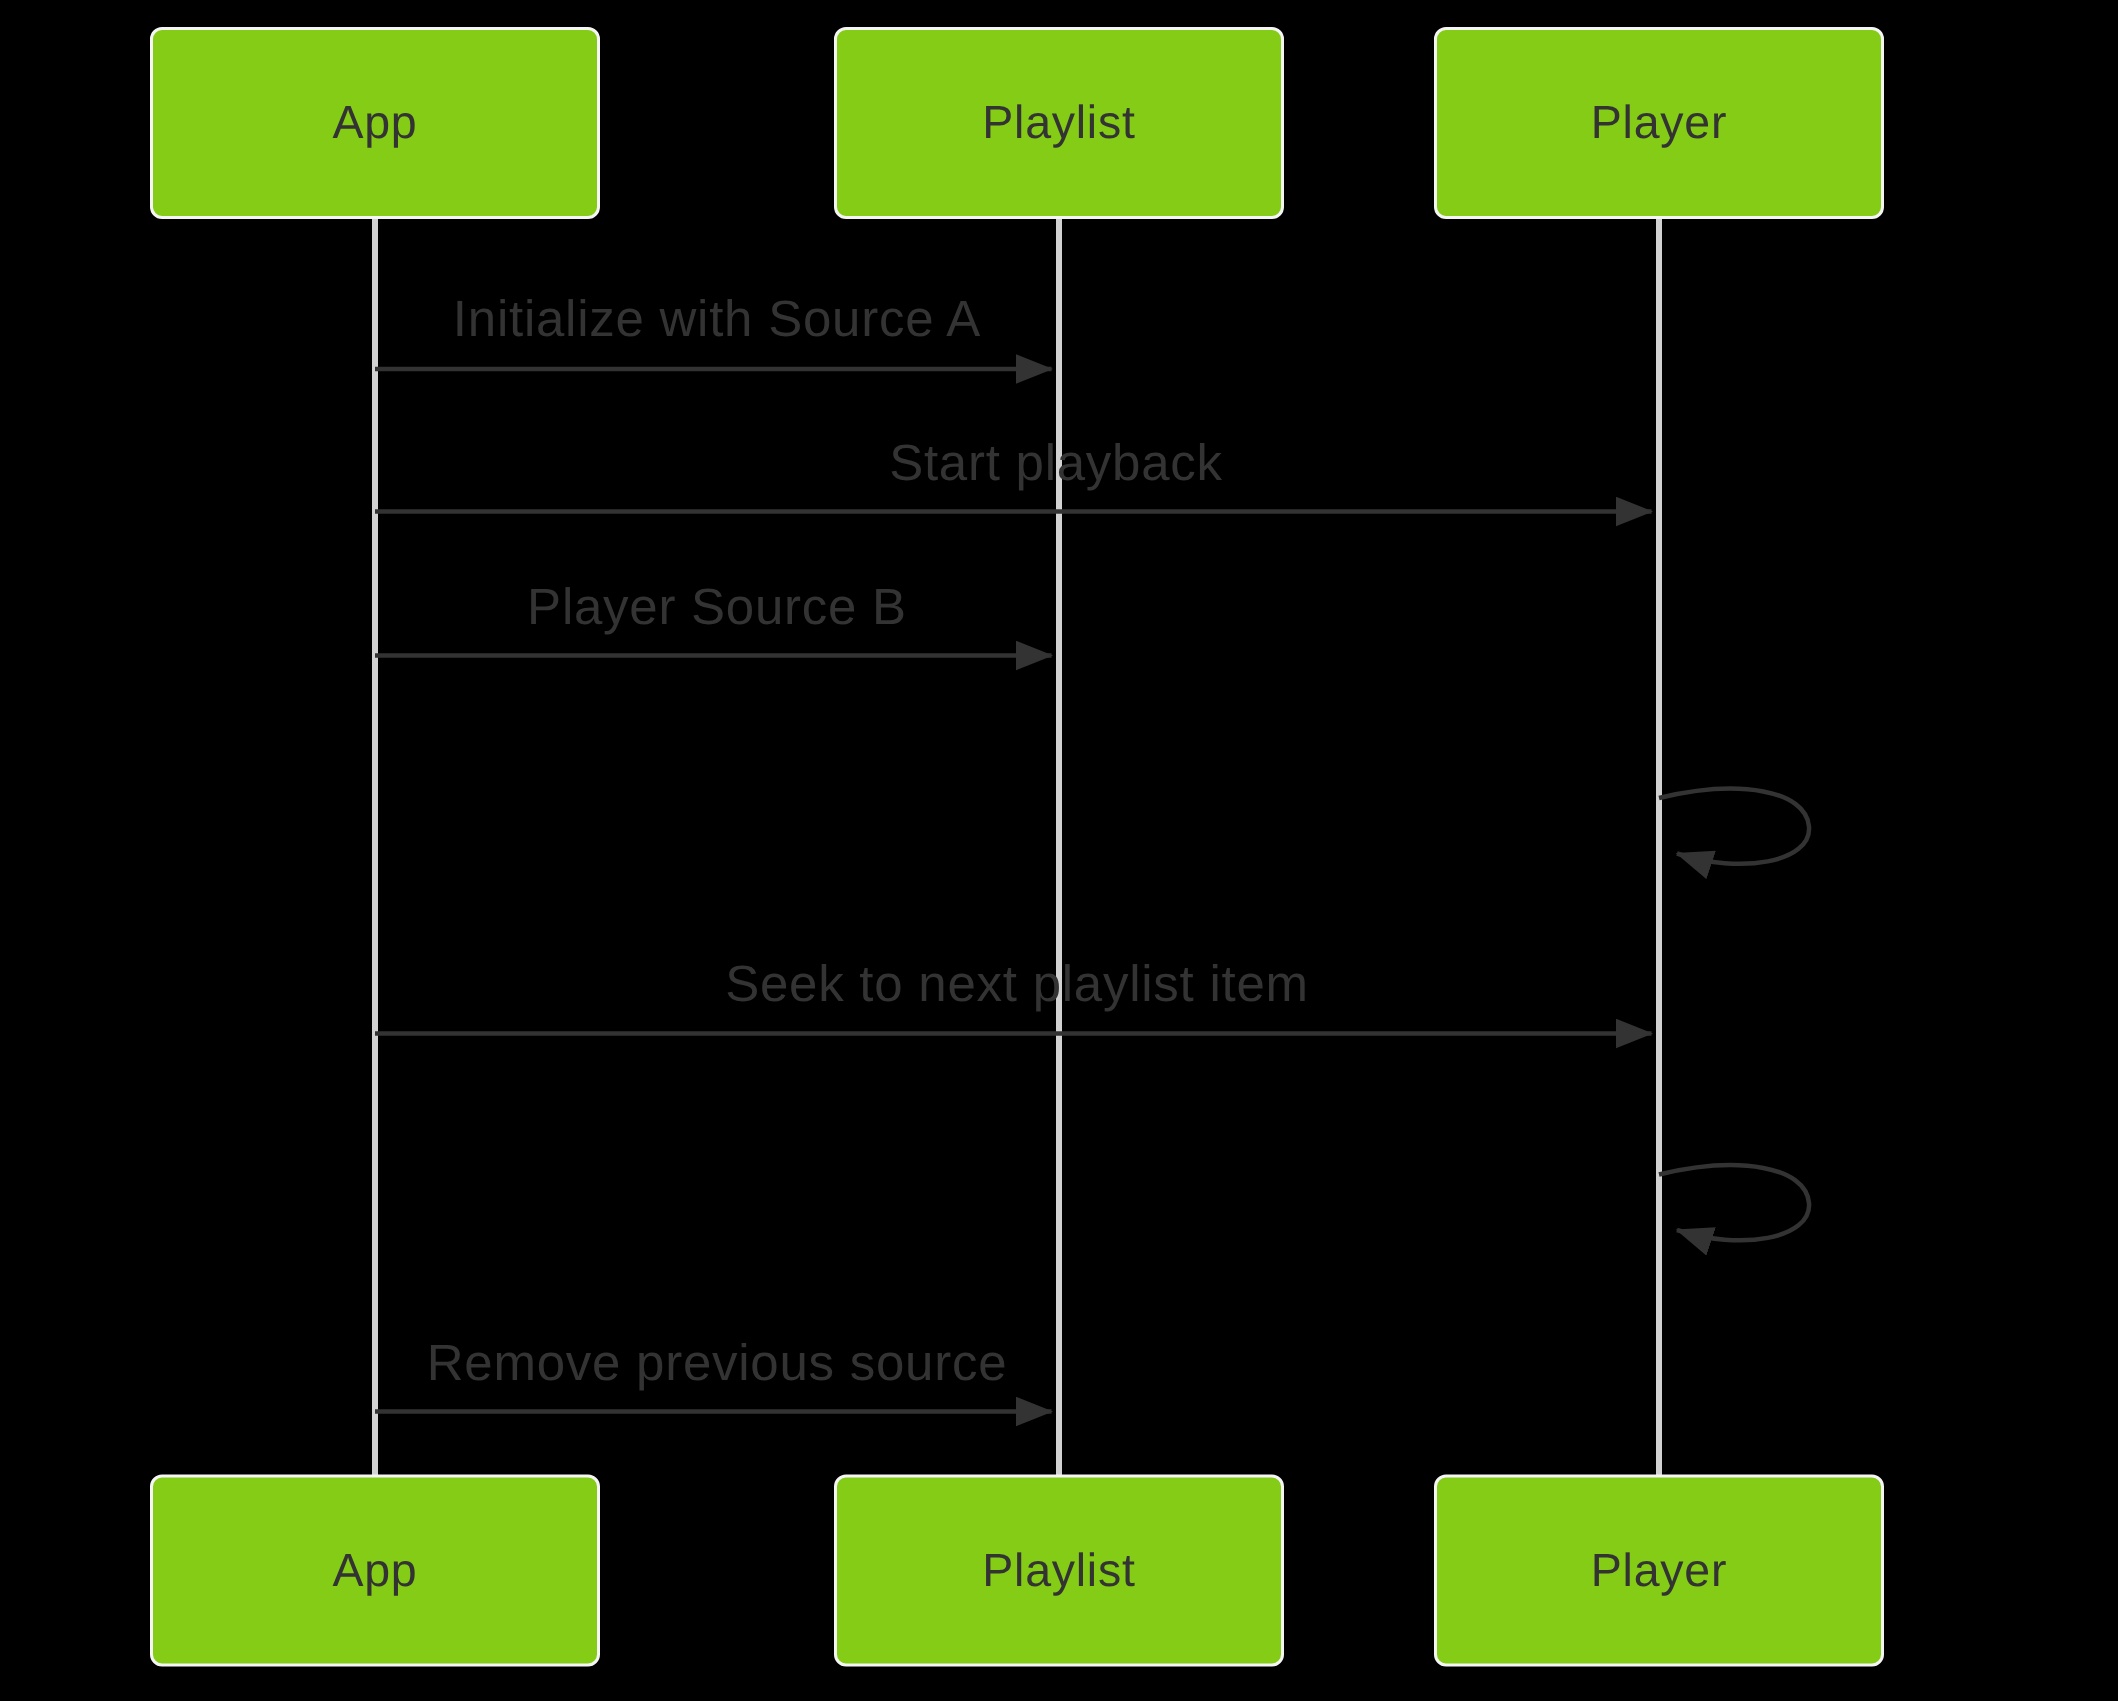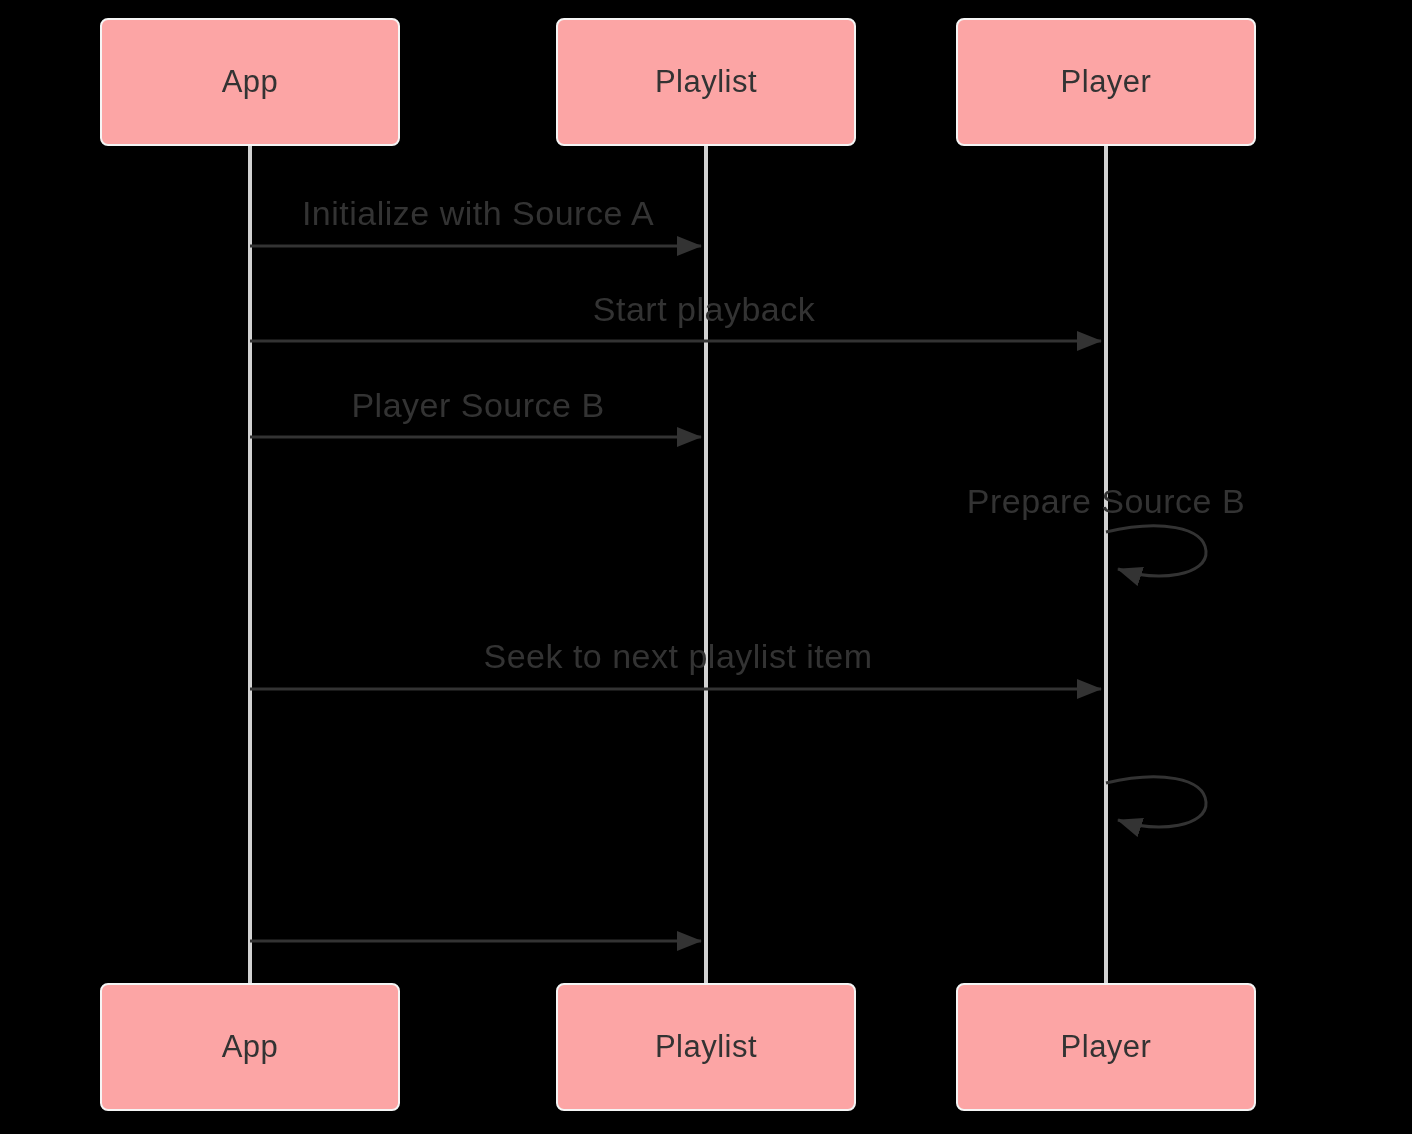--- a/index.html
+++ b/index.html
@@ -12,21 +12,21 @@
     width: 1412px;
     height: 1134px;
     background: #000000;
     overflow: hidden;
     font-family: "Liberation Sans", sans-serif;
   }
   .actor-box {
     position: absolute;
     width: 300px;
     height: 128px;
-    background: #fca5a5;
+    background: #84cc16;
     border: 2px solid #f5f5f5;
     border-radius: 8px;
     box-sizing: border-box;
     display: flex;
     align-items: center;
     justify-content: center;
     color: #333333;
     font-size: 31px;
     letter-spacing: 0.5px;
   }
@@ -109,16 +109,16 @@
   <div class="actor-box bottom actor-playlist">
     <span>Playlist</span>
   </div>
   <div class="actor-box bottom actor-player">
     <span>Player</span>
   </div>
 
   <div class="msg-label" style="left:478px; top:194px;">Initialize with Source A</div>
   <div class="msg-label" style="left:704px; top:290px;">Start playback</div>
   <div class="msg-label" style="left:478px; top:386px;">Player Source B</div>
-  <div class="msg-label" style="left:1106px; top:482px;">Prepare Source B</div>
   <div class="msg-label" style="left:678px; top:637px;">Seek to next playlist item</div>
+  <div class="msg-label" style="left:478px; top:890px;">Remove previous source</div>
 
 </div>
 
 </body></html>

